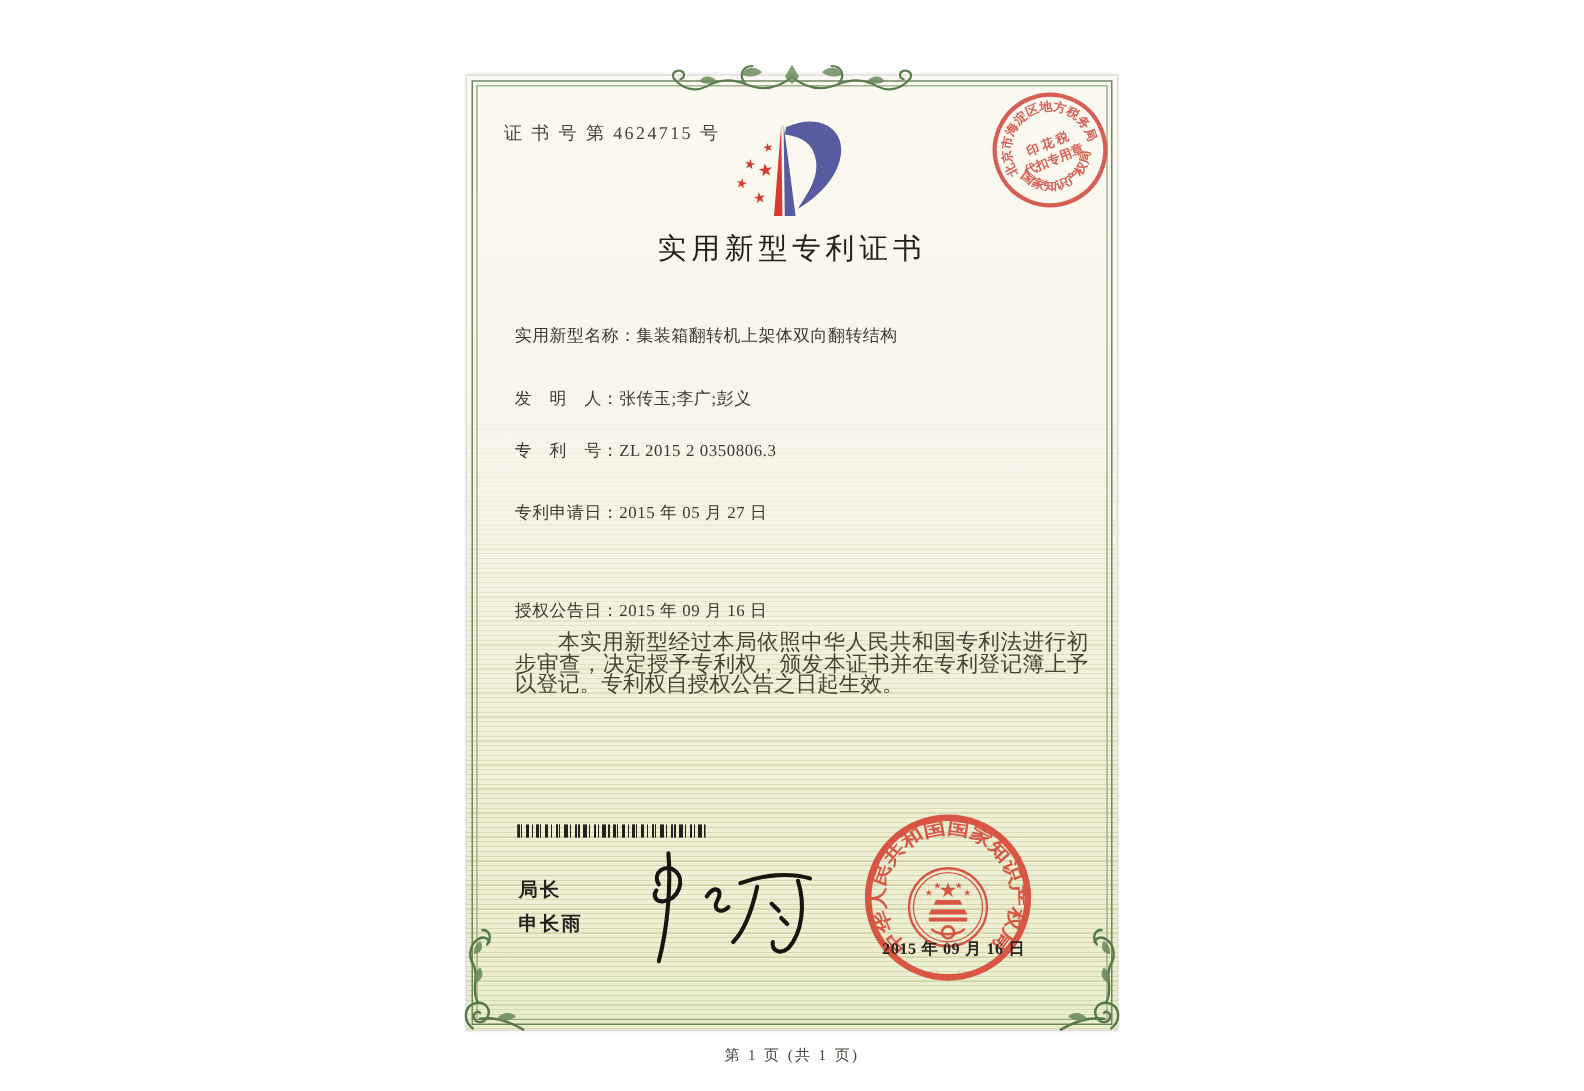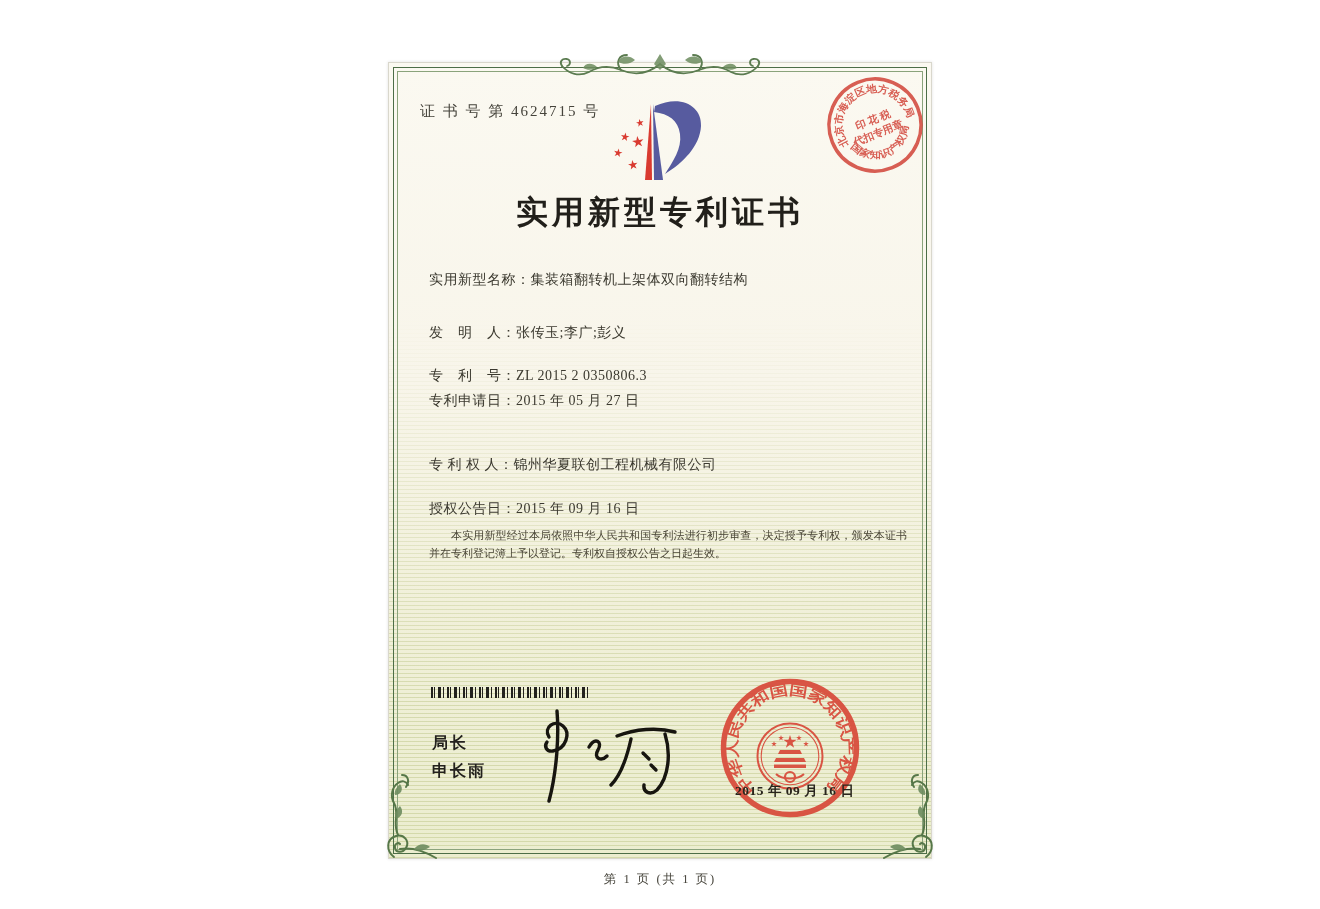--- a/index.html
+++ b/index.html
@@ -20,24 +20,24 @@
   .border-outer{position:absolute;inset:4px;border:1.5px solid #4d6e47;pointer-events:none;}
   .border-inner{position:absolute;inset:8px;border:1px solid #8aa37b;pointer-events:none;}
   svg.garland{position:absolute;left:168px;top:-16px;width:206px;height:34px;}
   svg.corner{position:absolute;width:62px;height:100px;top:698px;}
   svg.corner-left{left:-6px;}
   svg.corner-right{left:486px;transform:scaleX(-1);}
   .cert-no{position:absolute;left:31px;top:39px;font-size:15px;letter-spacing:2px;color:#45433b;}
   svg.logo{position:absolute;left:220px;top:31px;width:96px;height:92px;}
   svg.stamp{position:absolute;left:434px;top:10px;width:104px;height:104px;transform:rotate(-22deg);opacity:.88;}
   .title{position:absolute;left:0;top:128px;width:100%;text-align:center;
-    font-size:32px;font-weight:bold;letter-spacing:4px;color:#211f1a;}
+    font-size:24px;font-weight:normal;letter-spacing:4px;color:#211f1a;}
   .field{position:absolute;left:40px;font-size:14px;color:#3b392f;letter-spacing:.5px;white-space:nowrap;}
-  .f0{top:208px}.f1{top:261px}.f2{top:304px}.f3{top:329px}.f4{top:393px}.f5{top:437px}
-  .paras{position:absolute;left:40px;top:464px;width:478px;font-size:11px;line-height:17.6px;
+  .f0{top:208px}.f1{top:261px}.f2{top:304px}.f3{top:356px}.f4{top:393px}.f5{top:437px}
+  .paras{position:absolute;left:40px;top:464px;width:478px;font-size:18px;line-height:17.6px;
     color:#474334;text-align:justify;}
   .paras p{margin:0;text-indent:2em;}
   .barcode{position:absolute;left:42px;top:624px;width:157px;height:11px;
     background:repeating-linear-gradient(90deg,#23211e 0 2px,transparent 2px 3px,#23211e 3px 4px,
       transparent 4px 7px,#23211e 7px 10px,transparent 10px 12px,#23211e 12px 13px,transparent 13px 16px);}
   .signer{position:absolute;left:43px;top:666px;font-family:Liberation Sans, sans-serif;
     font-size:16px;font-weight:600;color:#23211d;line-height:28px;letter-spacing:2px;}
   svg.signature{position:absolute;left:130px;top:640px;width:160px;height:105px;}
   svg.seal{position:absolute;left:328px;top:612px;width:146px;height:146px;opacity:.93;}
   .seal-date{position:absolute;left:346px;top:719px;font-size:13.5px;font-weight:600;color:#29251d;
@@ -129,21 +129,20 @@
     <text class="sealtext" x="0" y="-2" text-anchor="middle" font-size="10.5" fill="#d3493e">印 花 税</text>
     <text class="sealtext" x="0" y="12" text-anchor="middle" font-size="10.5" fill="#d3493e">代扣专用章</text>
   </svg>
 
   <div class="title">实用新型专利证书</div>
 
   <div class="field f0"><span>实用新型名称：</span><span>集装箱翻转机上架体双向翻转结构</span></div>
   <div class="field f1"><span>发　明　人：</span><span>张传玉;李广;彭义</span></div>
   <div class="field f2"><span>专　利　号：</span><span>ZL 2015 2 0350806.3</span></div>
   <div class="field f3"><span>专利申请日：</span><span>2015 年 05 月 27 日</span></div>
-  <div class="field f4"><span>专 利 权 人：</span><span>锦州华夏联创工程机械有限公司</span></div>
   <div class="field f5"><span>授权公告日：</span><span>2015 年 09 月 16 日</span></div>
 
   <div class="paras">
     <p>本实用新型经过本局依照中华人民共和国专利法进行初步审查，决定授予专利权，颁发本证书并在专利登记簿上予以登记。专利权自授权公告之日起生效。</p>
   </div>
 
   <div class="barcode"></div>
 
   <div class="signer">
     <div>局长</div>

